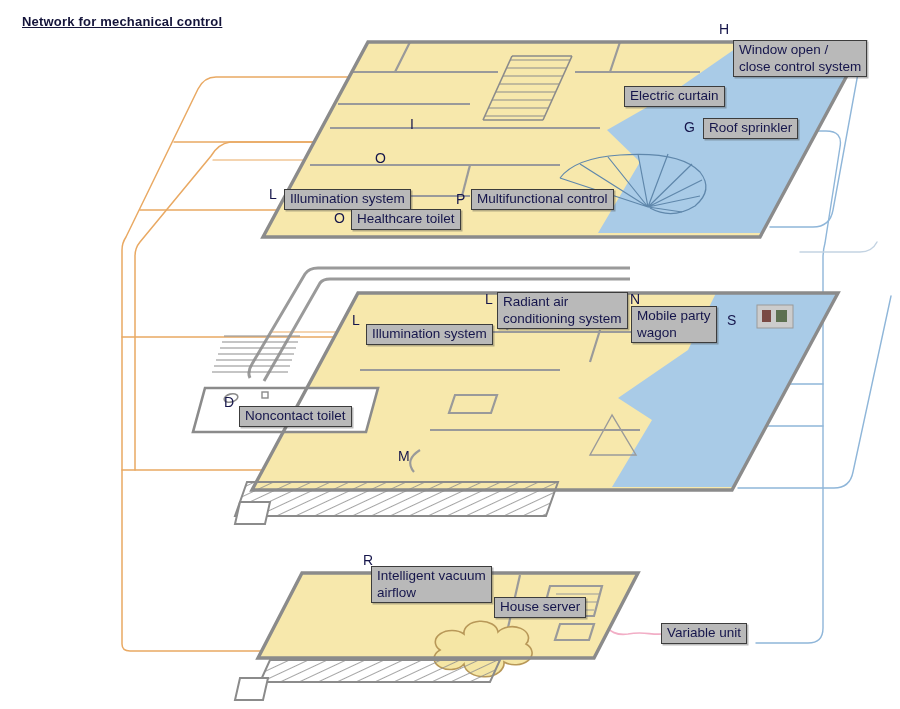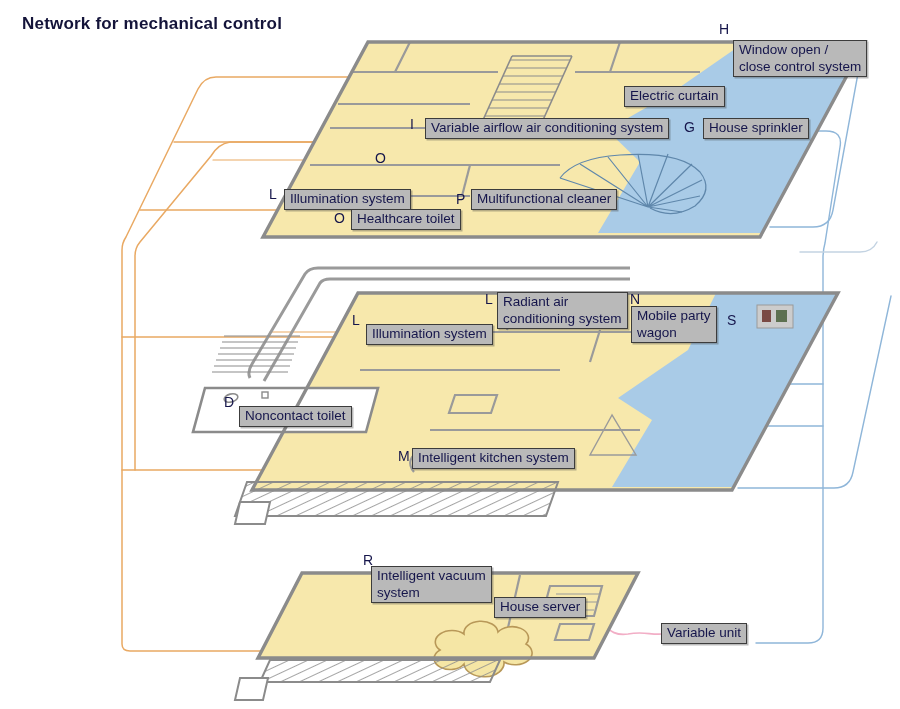--- a/index.html
+++ b/index.html
@@ -1,20 +1,20 @@
 <!DOCTYPE html>
 <html><head>
 <meta charset="utf-8">
 <style>
   html,body{margin:0;padding:0;background:#ffffff;}
   #stage{position:relative;width:900px;height:709px;background:#ffffff;overflow:hidden;
          font-family:"Liberation Sans",sans-serif;}
   #diagram-svg{position:absolute;left:0;top:0;}
-  .title{position:absolute;left:22px;top:14px;font-size:17px;font-weight:bold;
-         color:#14143a;letter-spacing:0.2px;}
+  .title{position:absolute;left:22px;top:14px;font-size:13px;font-weight:bold;
+         color:#14143a;letter-spacing:0.2px;text-decoration:underline;}
   .label{position:absolute;background:#b9b9b9;border:1px solid #3c3c3c;
          color:#15154b;font-size:13.5px;line-height:16.5px;padding:1px 5px;
          white-space:nowrap;box-shadow:1.5px 1.5px 0 rgba(60,60,60,0.35);z-index:3;}
   .letter{position:absolute;color:#15154b;font-size:14px;line-height:14px;z-index:3;}
 </style>
 </head>
 <body>
 
 <div id="stage">
 
@@ -154,36 +154,34 @@
   <div class="letter" style="left:352px;top:313px">L</div>
   <div class="letter" style="left:224px;top:395px">D</div>
   <div class="letter" style="left:398px;top:449px">M</div>
   <div class="letter" style="left:363px;top:553px">R</div>
 
   <div class="label" style="left:733px;top:40px">
     <div>Window open /</div>
     <div>close control system</div>
   </div>
   <div class="label" style="left:624px;top:86px">Electric curtain</div>
-  <div class="label" style="left:425px;top:118px">Variable airflow air conditioning system</div>
-  <div class="label" style="left:703px;top:118px">House sprinkler</div>
+  <div class="label" style="left:703px;top:118px">Roof sprinkler</div>
   <div class="label" style="left:284px;top:189px">Illumination system</div>
-  <div class="label" style="left:471px;top:189px">Multifunctional cleaner</div>
+  <div class="label" style="left:471px;top:189px">Multifunctional control</div>
   <div class="label" style="left:351px;top:209px">Healthcare toilet</div>
   <div class="label" style="left:497px;top:292px">
     <div>Radiant air</div>
     <div>conditioning system</div>
   </div>
   <div class="label" style="left:631px;top:306px">
     <div>Mobile party</div>
     <div>wagon</div>
   </div>
   <div class="label" style="left:366px;top:324px">Illumination system</div>
   <div class="label" style="left:239px;top:406px">Noncontact toilet</div>
-  <div class="label" style="left:412px;top:448px">Intelligent kitchen system</div>
   <div class="label" style="left:371px;top:566px">
     <div>Intelligent vacuum</div>
-    <div>system</div>
+    <div>airflow</div>
   </div>
   <div class="label" style="left:494px;top:597px">House server</div>
   <div class="label" style="left:661px;top:623px">Variable unit</div>
 
 </div>
 
 </body></html>

